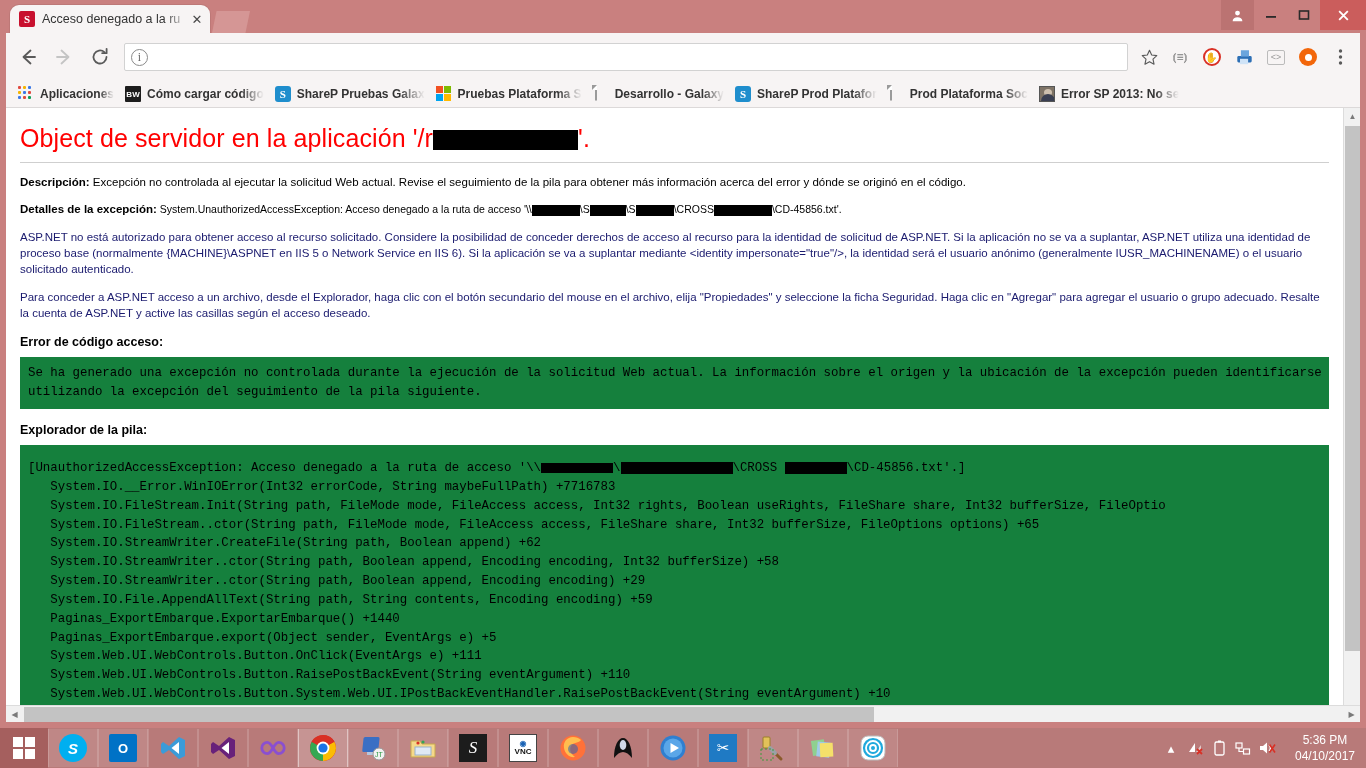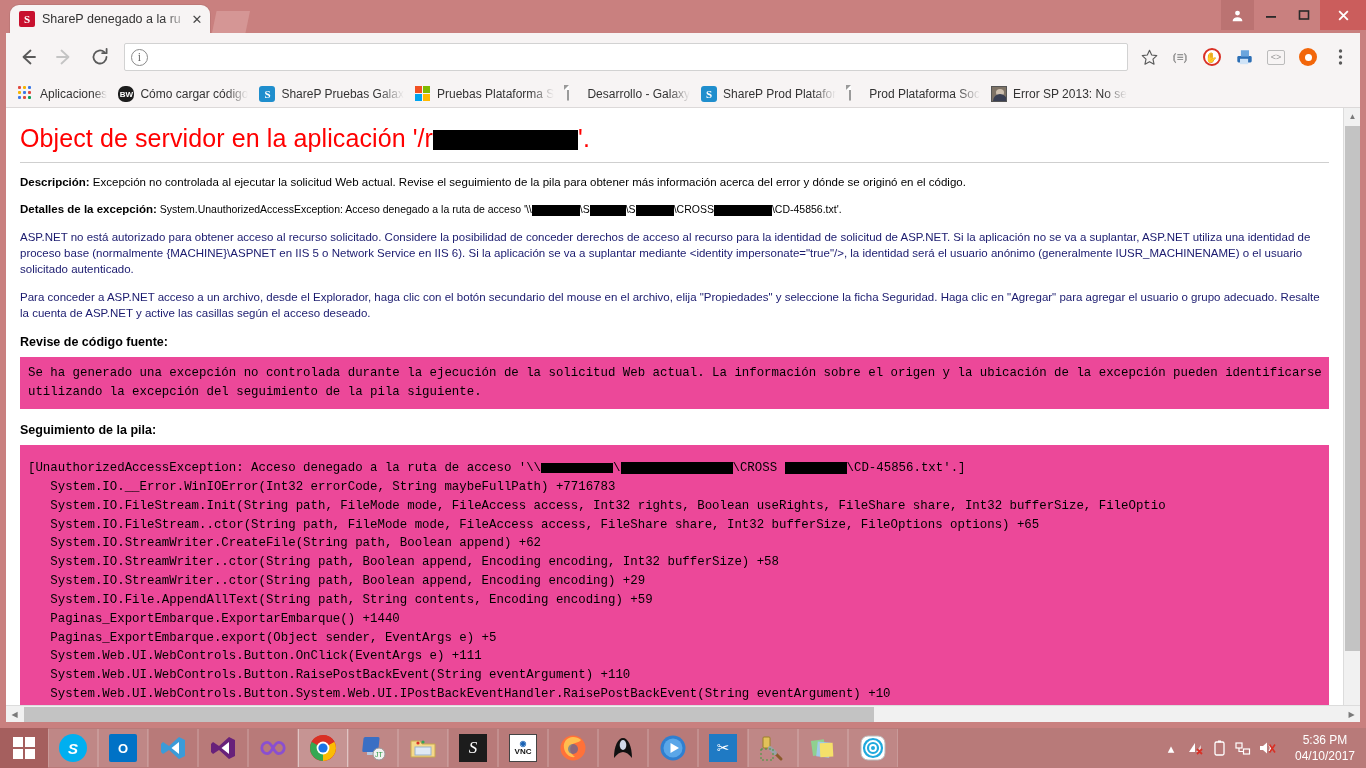--- a/index.html
+++ b/index.html
@@ -167,33 +167,34 @@
     white-space: nowrap; cursor: pointer;
     flex: 0 0 auto;
     max-width: 166px;
     overflow: hidden;
   }
   .bm-label {
     margin-left: 6px;
     overflow: hidden;
     -webkit-mask-image: linear-gradient(to right, #000 80%, transparent 100%);
     mask-image: linear-gradient(to right, #000 80%, transparent 100%);
+    font-weight: bold;
   }
   .bmicon { flex: 0 0 16px; width: 16px; height: 16px; }
   
   .ic-apps {
     display: grid; grid-template-columns: repeat(3, 3px);
     grid-template-rows: repeat(3, 3px); gap: 2px;
   }
   .ic-apps i { display: block; width: 3px; height: 3px; border-radius: 1px; }
   
   .ic-bw {
     background: #1d1d1d; color: #fff; font-size: 8px; font-weight: bold;
     display: flex; align-items: center; justify-content: center;
-    border-radius: 7px; font-family: "Liberation Sans", sans-serif;
+    border-radius: 1px; font-family: "Liberation Sans", sans-serif;
   }
   
   .ic-sp {
     background: #1f8ecd; color: #fff; border-radius: 3px;
     font-size: 11px; font-weight: bold;
     display: flex; align-items: center; justify-content: center;
     font-family: "Liberation Serif", serif;
   }
   
   .ic-ms { display: grid; grid-template-columns: 7px 7px; grid-template-rows: 7px 7px; gap: 1px; }
@@ -263,21 +264,21 @@
     font-family: "Liberation Sans", sans-serif;
   }
   .ptext b { font-weight: bold; }
   .bluish { color: #1a1a6e; }
   .sec-head {
     font-size: 12.5px; font-weight: bold;
     margin: 14px 0 8px 0;
     font-family: "Liberation Sans", sans-serif;
   }
   pre.codebox {
-    background: #ec4899;
+    background: #15803d;
     margin: 0 0 6px 0;
     padding: 7px 8px;
     font-family: "Liberation Mono", monospace;
     font-size: 12.4px; line-height: 1.52;
     color: #000;
     white-space: pre;
     overflow: hidden;
   }
   pre.codebox.trace { padding: 14px 8px 8px 8px; }
   .rd { display:inline-block; background:#000; vertical-align: middle; }
@@ -371,21 +372,21 @@
 </style>
 </head>
 <body>
 
 <div id="window">
 
   <div id="titlebar">
     <div id="tabstrip">
       <div class="tab">
         <div class="tab-favicon">S</div>
-        <div class="tab-title">ShareP denegado a la ru</div>
+        <div class="tab-title">Acceso denegado a la ru</div>
         <div class="tab-close">✕</div>
       </div>
       <div class="tab-newtab"></div>
     </div>
 
     <div id="winbtns">
       <div class="winbtn user">
         <svg width="13" height="13" viewBox="0 0 16 16">
           <circle cx="8" cy="5" r="3" fill="#fff"></circle>
           <path d="M2 15c0-3.3 2.7-5 6-5s6 1.7 6 5z" fill="#fff"></path>
@@ -533,26 +534,26 @@
 
 
       <p class="ptext"><b>Descripción:</b><span> Excepción no controlada al ejecutar la solicitud Web actual. Revise el seguimiento de la pila para obtener más información acerca del error y dónde se originó en el código.</span></p>
 
       <p class="ptext"><b>Detalles de la excepción:</b><span style="font-size:10.5px;"> System.UnauthorizedAccessException: Acceso denegado a la ruta de acceso '\\</span><span class="rd" style="width:48px;height:11px;"></span><span style="font-size:10.5px;">\S</span><span class="rd" style="width:36px;height:11px;"></span><span style="font-size:10.5px;">\S</span><span class="rd" style="width:38px;height:11px;"></span><span style="font-size:10.5px;">\CROSS</span><span class="rd" style="width:58px;height:11px;"></span><span style="font-size:10.5px;">\CD-45856.txt'.</span></p>
 
       <p class="ptext bluish">ASP.NET no está autorizado para obtener acceso al recurso solicitado. Considere la posibilidad de conceder derechos de acceso al recurso para la identidad de solicitud de ASP.NET. Si la aplicación no se va a suplantar, ASP.NET utiliza una identidad de proceso base (normalmente {MACHINE}\ASPNET en IIS 5 o Network Service en IIS 6). Si la aplicación se va a suplantar mediante &lt;identity impersonate="true"/&gt;, la identidad será el usuario anónimo (generalmente IUSR_MACHINENAME) o el usuario solicitado autenticado.</p>
 
       <p class="ptext bluish">Para conceder a ASP.NET acceso a un archivo, desde el Explorador, haga clic con el botón secundario del mouse en el archivo, elija "Propiedades" y seleccione la ficha Seguridad. Haga clic en "Agregar" para agregar el usuario o grupo adecuado. Resalte la cuenta de ASP.NET y active las casillas según el acceso deseado.</p>
 
-      <div class="sec-head">Revise de código fuente:</div>
+      <div class="sec-head">Error de código acceso:</div>
 
       <pre class="codebox">Se ha generado una excepción no controlada durante la ejecución de la solicitud Web actual. La información sobre el origen y la ubicación de la excepción pueden identificarse
 utilizando la excepción del seguimiento de la pila siguiente.</pre>
 
-      <div class="sec-head">Seguimiento de la pila:</div>
+      <div class="sec-head">Explorador de la pila:</div>
 
       <pre class="codebox trace"><span>[UnauthorizedAccessException: Acceso denegado a la ruta de acceso '\\</span><span class="rd" style="width:72px;height:10px;"></span><span>\</span><span class="rd" style="width:112px;height:12px;"></span><span>\CROSS </span><span class="rd" style="width:62px;height:12px;"></span><span>\CD-45856.txt'.]</span><span id="trace-lines">
    System.IO.__Error.WinIOError(Int32 errorCode, String maybeFullPath) +7716783
    System.IO.FileStream.Init(String path, FileMode mode, FileAccess access, Int32 rights, Boolean useRights, FileShare share, Int32 bufferSize, FileOptio
    System.IO.FileStream..ctor(String path, FileMode mode, FileAccess access, FileShare share, Int32 bufferSize, FileOptions options) +65
    System.IO.StreamWriter.CreateFile(String path, Boolean append) +62
    System.IO.StreamWriter..ctor(String path, Boolean append, Encoding encoding, Int32 bufferSize) +58
    System.IO.StreamWriter..ctor(String path, Boolean append, Encoding encoding) +29
    System.IO.File.AppendAllText(String path, String contents, Encoding encoding) +59
    Paginas_ExportEmbarque.ExportarEmbarque() +1440

